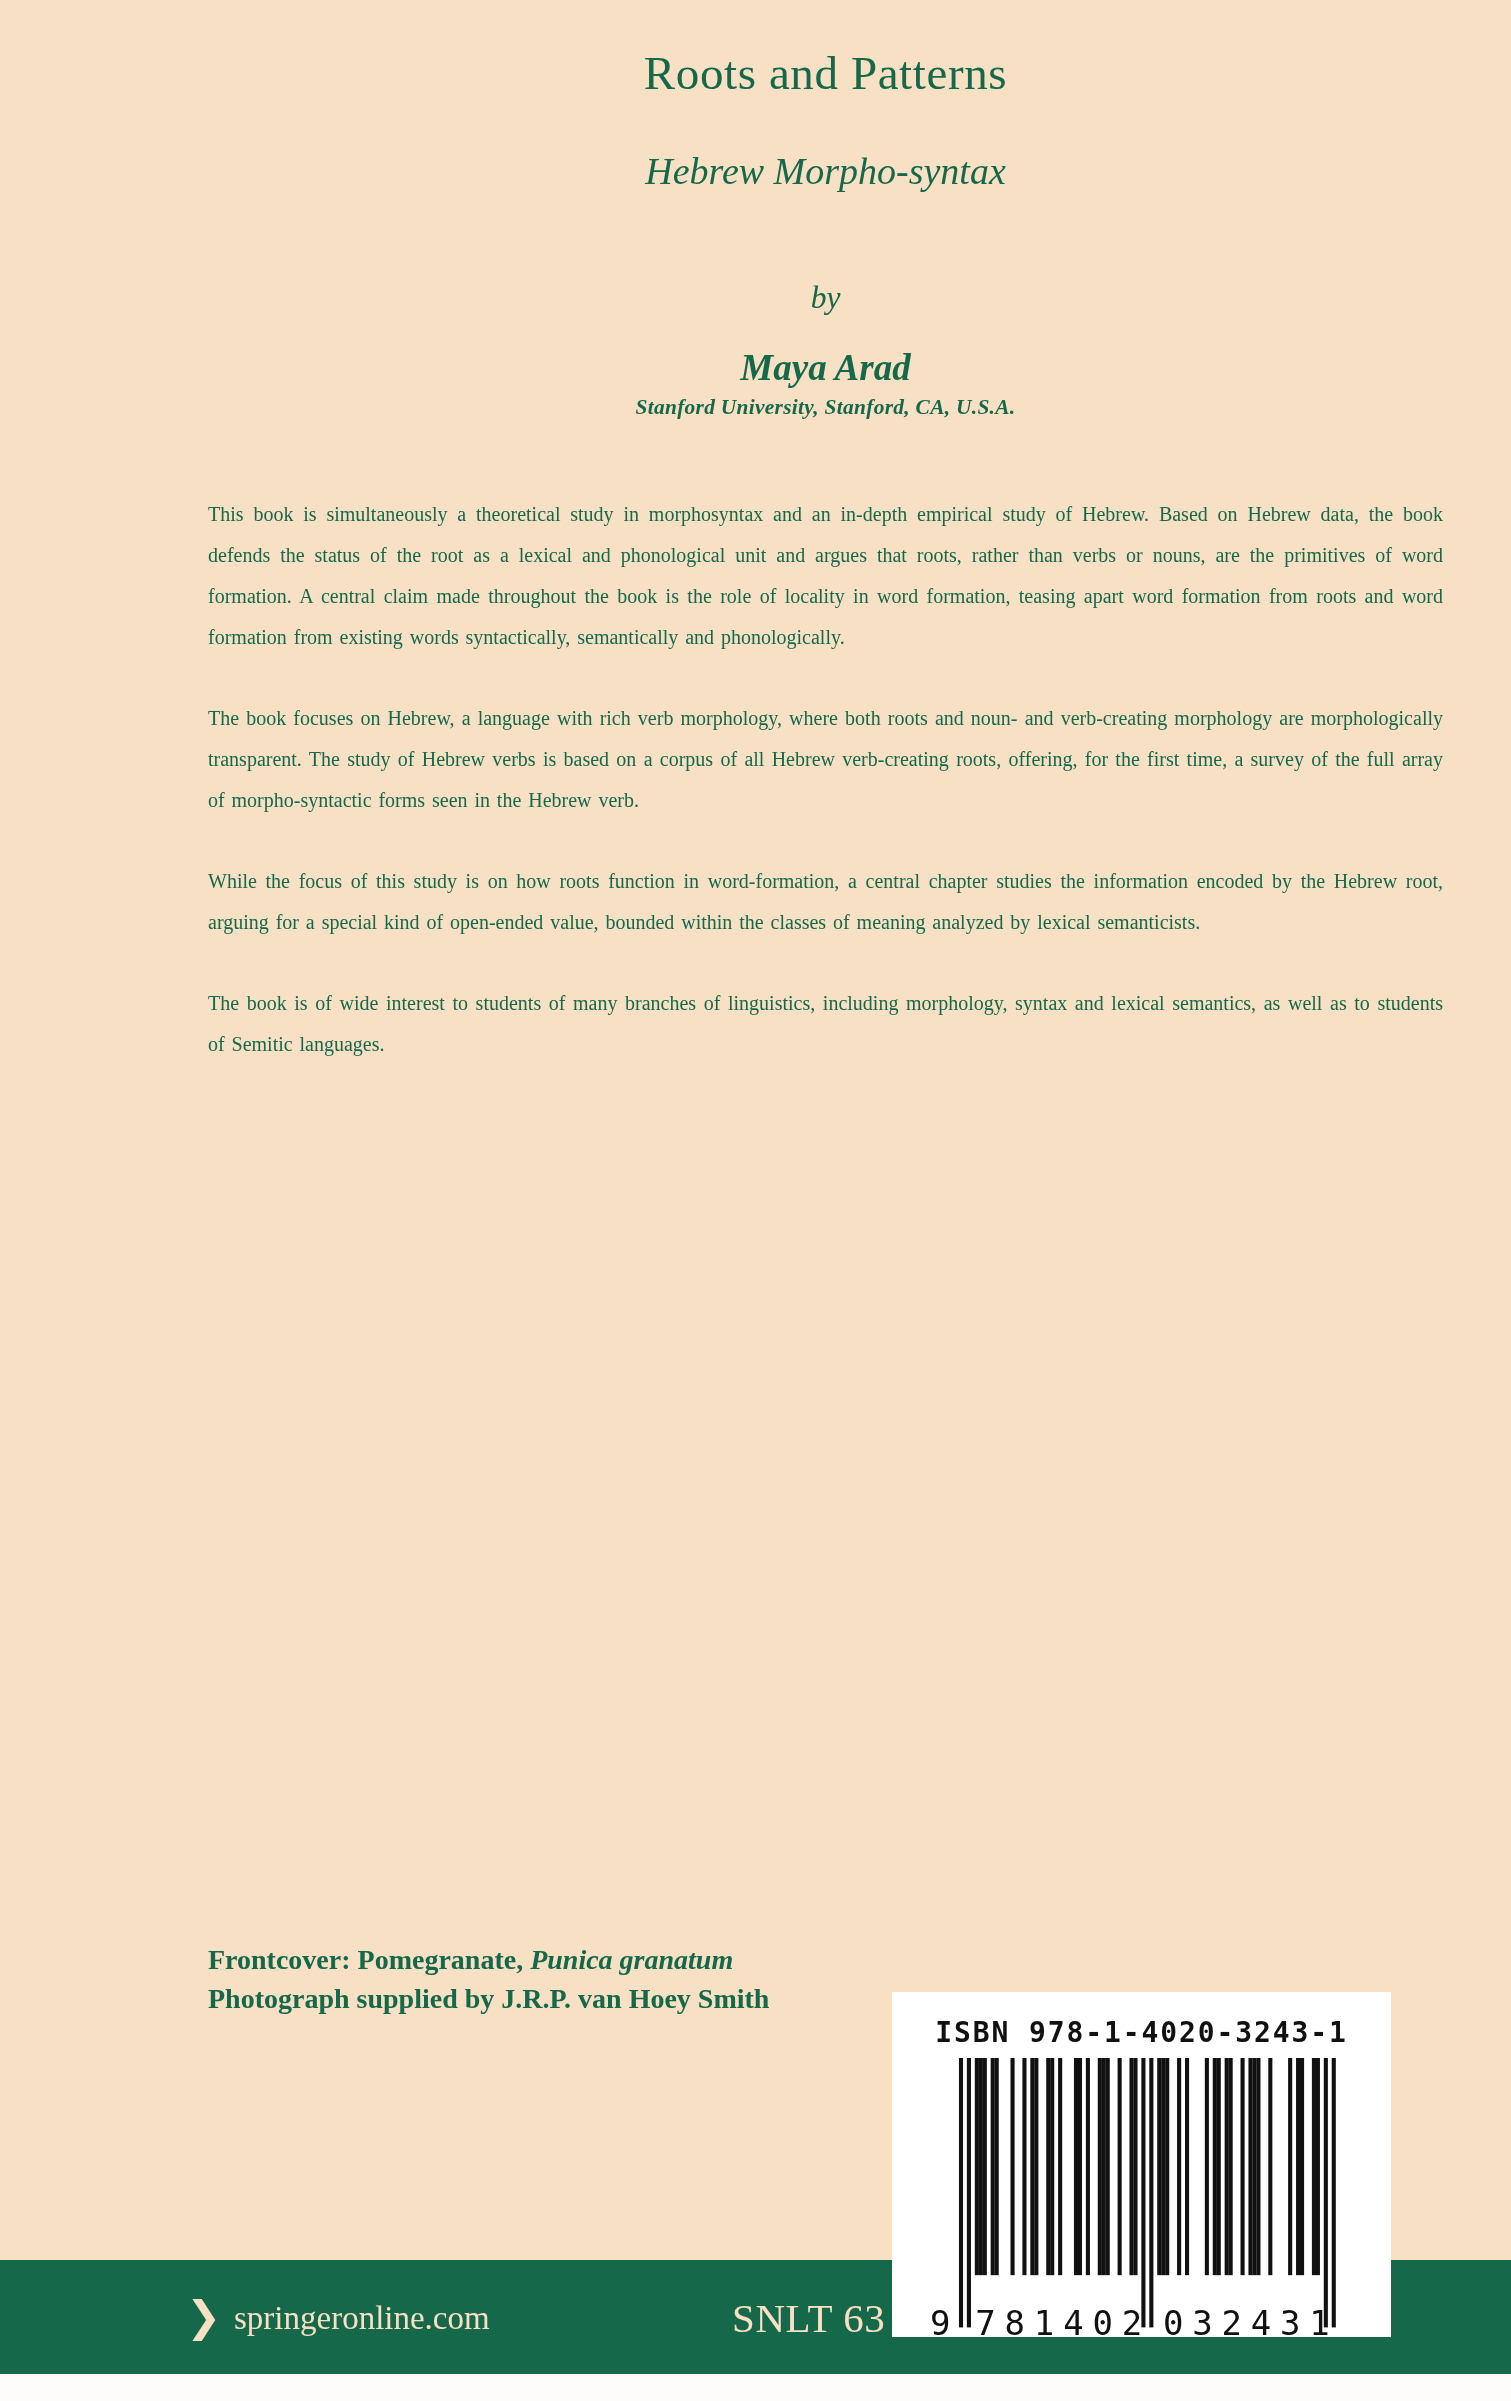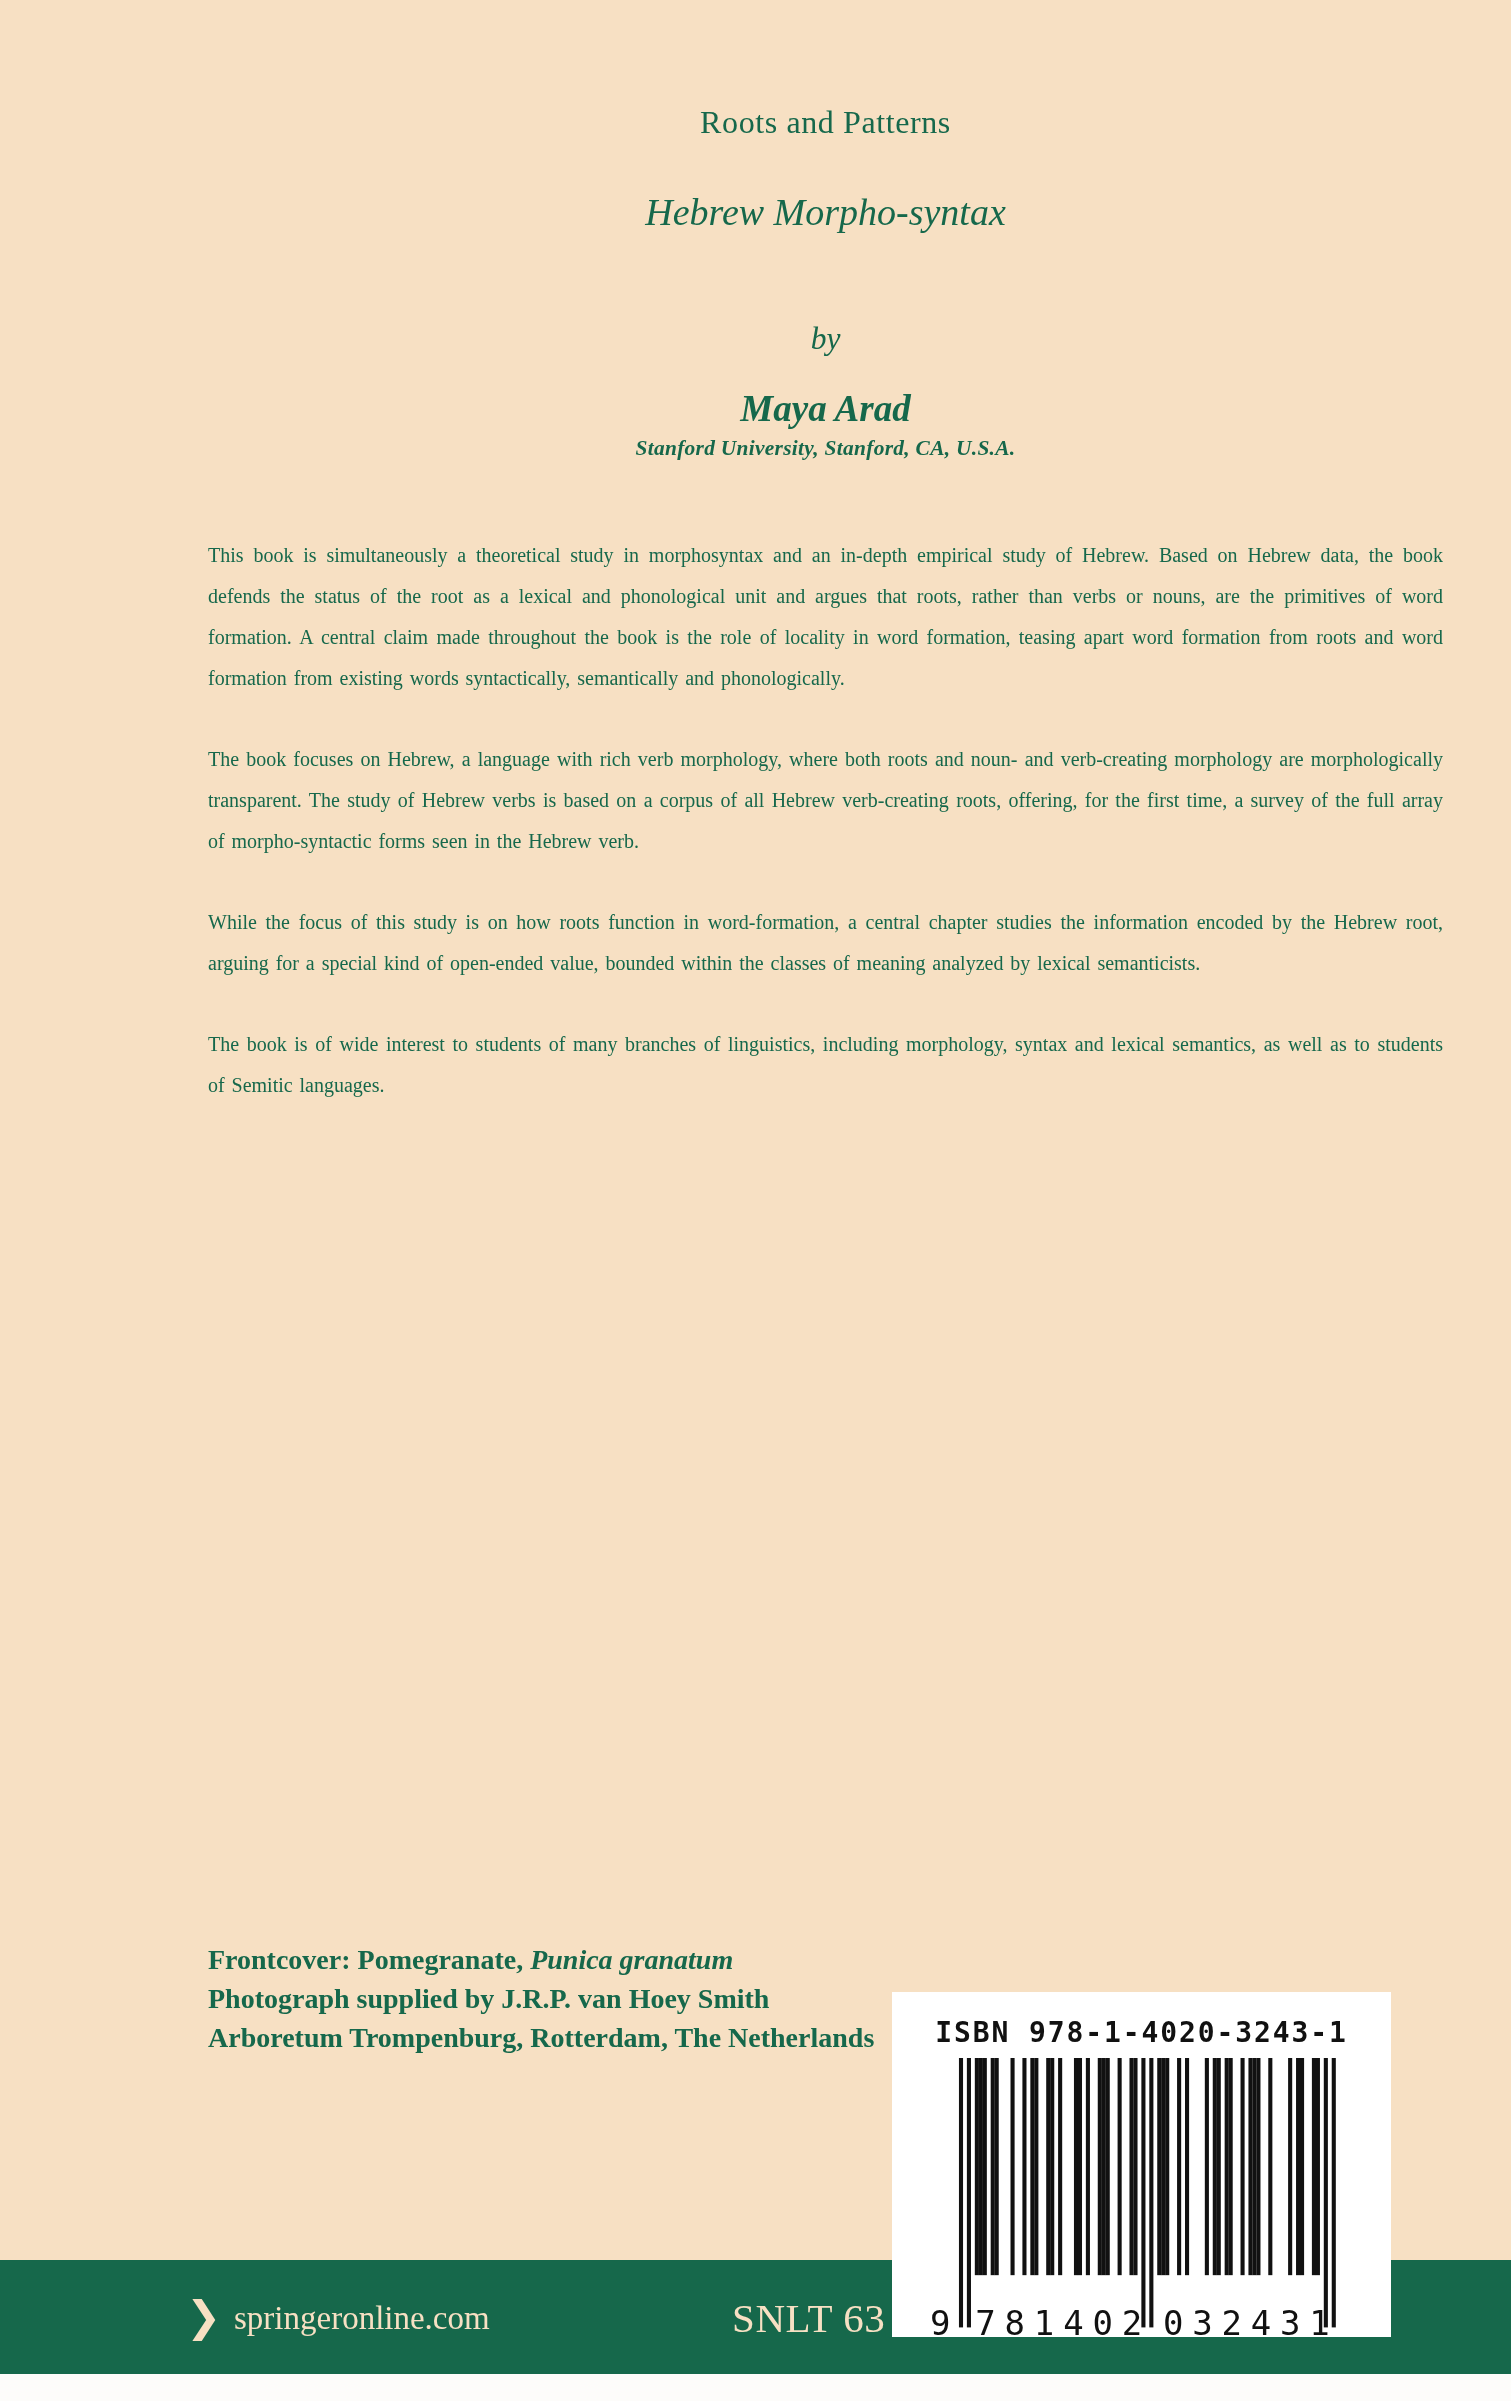--- a/index.html
+++ b/index.html
@@ -12,23 +12,23 @@
     color: var(--ink-green, #16684b);
     overflow: hidden;
   }
   .content {
     position: relative;
     padding-left: 208px;
     padding-right: 69px;
   }
   .title {
     margin: 0;
-    padding-top: 104px;
-    text-align: center;
-    font-size: 32px;
+    padding-top: 46px;
+    text-align: center;
+    font-size: 47px;
     font-weight: normal;
     letter-spacing: 0.6px;
   }
   .subtitle {
     margin: 16px;
     padding-top: 33px;
     text-align: center;
     font-size: 38px;
     font-weight: normal;
     font-style: italic;
@@ -166,21 +166,20 @@
       <p>This book is simultaneously a theoretical study in morphosyntax and an in-depth empirical study of Hebrew. Based on Hebrew data, the book defends the status of the root as a lexical and phonological unit and argues that roots, rather than verbs or nouns, are the primitives of word formation.  A central claim made throughout the book is the role of locality in word formation, teasing apart word formation from roots and word formation from existing words syntactically, semantically and phonologically.</p>
       <p>The book focuses on Hebrew, a language with rich verb morphology, where both roots and noun- and verb-creating morphology are morphologically transparent.  The study of Hebrew verbs is based on a corpus of all Hebrew verb-creating roots, offering, for the first time, a survey of the full array of morpho-syntactic forms seen in the Hebrew verb.</p>
       <p>While the focus of this study is on how roots function in word-formation, a central chapter studies the information encoded by the Hebrew root, arguing for a special kind of open-ended value, bounded within the classes of meaning analyzed by lexical semanticists.</p>
       <p>The book is of wide interest to students of many branches of linguistics, including morphology, syntax and lexical semantics, as well as to students of Semitic languages.</p>
     </div>
   </div>
 
   <div class="credits">
     <div class="credit-line"><span>Frontcover: Pomegranate,</span> <em>Punica granatum</em></div>
     <div class="credit-line">Photograph supplied by J.R.P. van Hoey Smith</div>
-    <div class="credit-line">Arboretum Trompenburg, Rotterdam, The Netherlands</div>
   </div>
 
   <div class="band">
     <span class="chev">❯</span>
     <span class="site">springeronline.com</span>
     <span class="series">SNLT 63</span>
   </div>
 
   <div class="bottom-white"></div>
 

